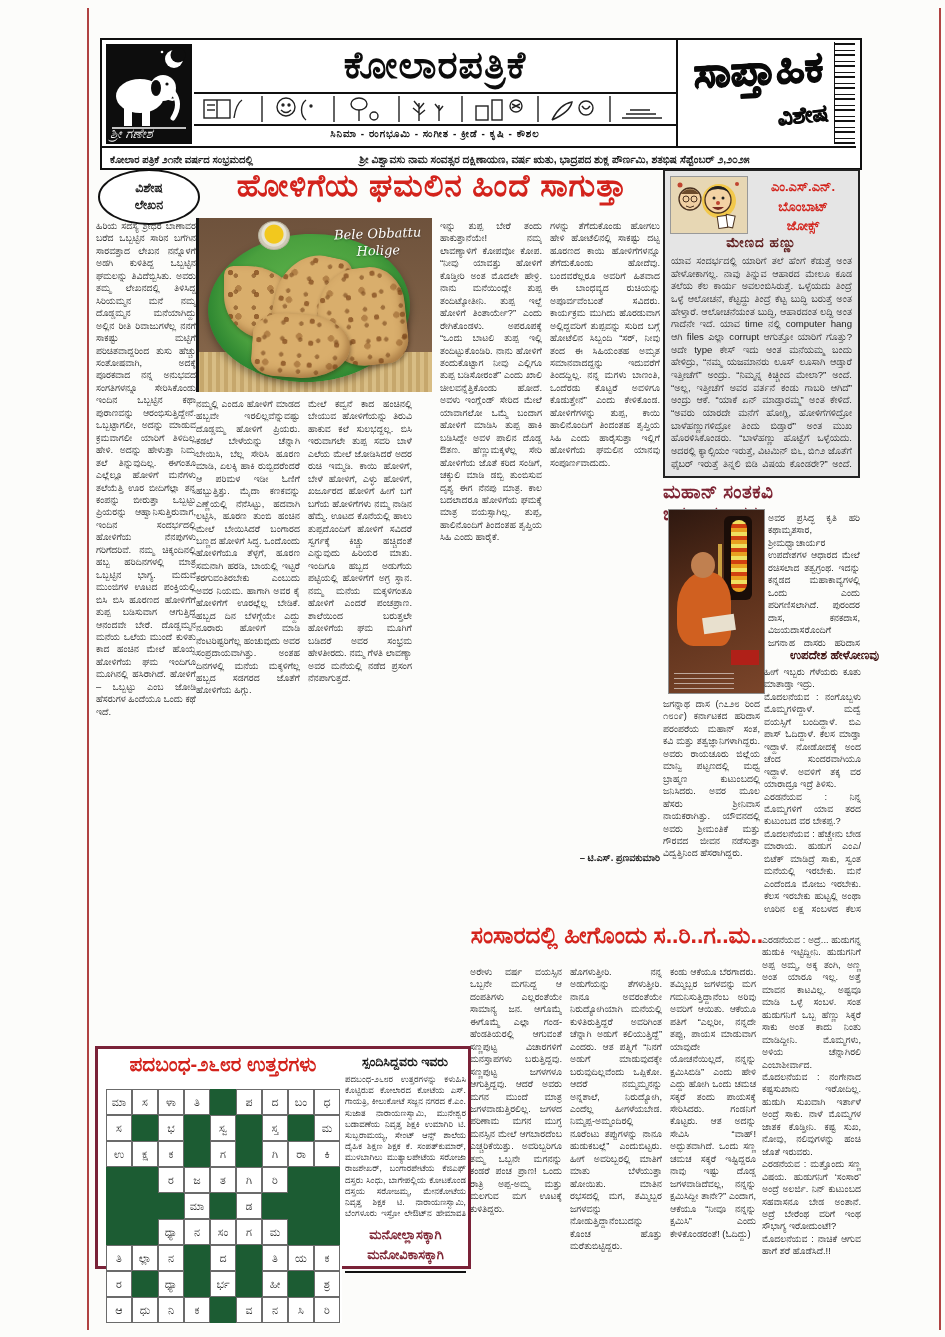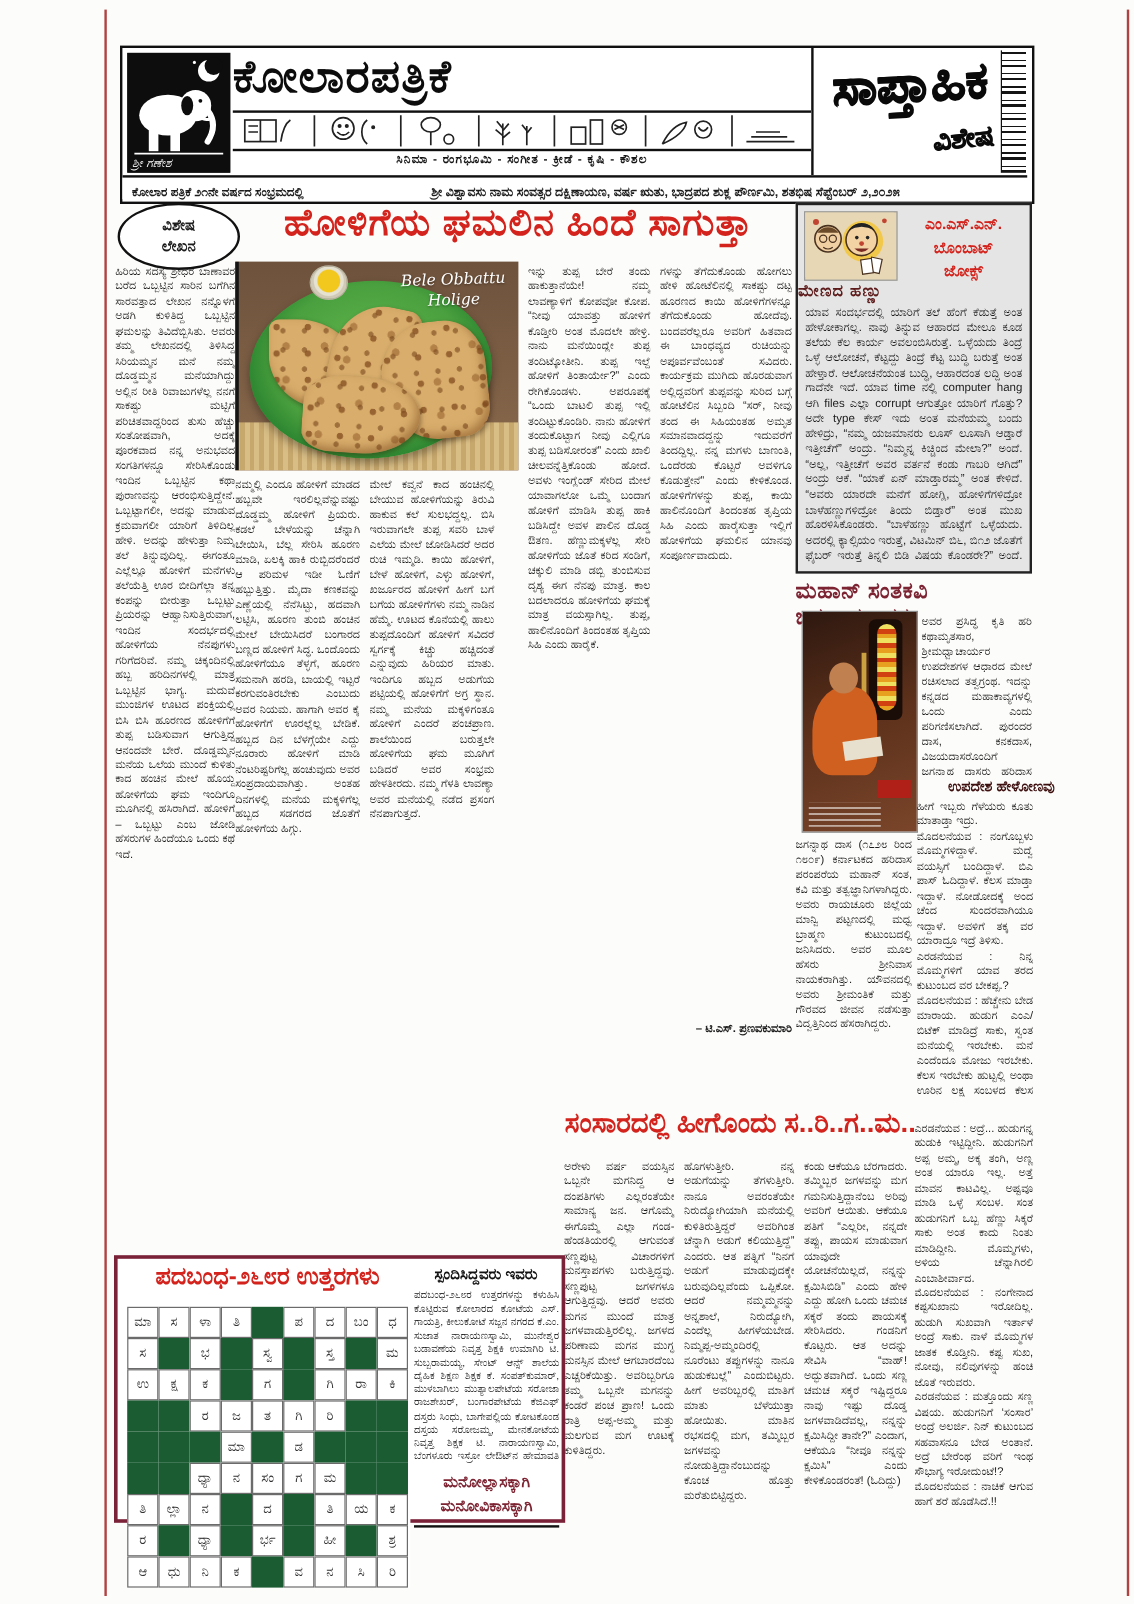--- a/index.html
+++ b/index.html
@@ -2,23 +2,23 @@
 <html><head>
 <meta charset="utf-8">
 <style>
   html,body{margin:0;padding:0;background:#e8e8e4;}
   .page{position:relative;width:945px;height:1337px;background:#fcfcfa;font-family:"Liberation Sans",sans-serif;overflow:hidden;margin:0 auto;color:#1c1c1c;}
   .abs{position:absolute;}
   .edge-line{position:absolute;top:8px;width:2px;height:1322px;background:#b04242;}
   
   .masthead{position:absolute;left:100px;top:38px;width:758px;height:128px;border:2px solid #101010;background:#fff;}
   .logo-box{position:absolute;left:4px;top:4px;width:86px;height:100px;background:#0d0d0d;overflow:hidden;}
-  .logo-scribble{position:absolute;left:4px;bottom:2px;color:#fff;font-size:10px;font-style:italic;font-family:"DejaVu Serif",serif;}
+  .logo-scribble{position:absolute;left:4px;bottom:2px;color:#fff;font-size:13px;font-style:italic;font-family:"DejaVu Serif",serif;}
   .mh-left{position:absolute;left:92px;top:0;width:482px;height:106px;border-right:2px solid #101010;}
-  .mh-title{position:absolute;left:0;top:4px;width:100%;text-align:left;font-size:38px;font-weight:900;letter-spacing:1px;color:#0c0c0c;}
+  .mh-title{position:absolute;left:0;top:4px;width:100%;text-align:center;font-size:38px;font-weight:900;letter-spacing:1px;color:#0c0c0c;}
   .mh-icons{position:absolute;left:0;top:52px;width:100%;height:34px;border-top:2px solid #101010;border-bottom:2px solid #101010;box-sizing:border-box;background:#fff;}
   .mh-tagline{position:absolute;left:0;top:88px;width:100%;text-align:center;font-size:10px;font-weight:bold;letter-spacing:1px;color:#151515;}
   .mh-callig{position:absolute;left:582px;top:0;width:148px;height:104px;}
   .callig1{position:absolute;left:0;top:6px;width:100%;text-align:center;font-size:42px;font-weight:900;transform:rotate(-3deg);color:#0a0a0a;text-shadow:1px 0 #0a0a0a,0 1px #0a0a0a;}
   .callig2{position:absolute;right:4px;top:62px;font-size:23px;font-weight:900;transform:rotate(-6deg);color:#0a0a0a;text-shadow:1px 0 #0a0a0a;}
   .mh-deco{position:absolute;left:732px;top:2px;width:20px;height:102px;background:repeating-linear-gradient(0deg,#141414 0 2px,#fff 2px 5px,#141414 5px 6px,#fff 6px 11px);border-left:1px solid #111;}
   .mh-daterow{position:absolute;left:0;top:106px;width:754px;height:18px;border-top:2px solid #101010;display:flex;align-items:flex-end;background:#fff;}
   .mh-anniv{padding-left:8px;font-size:10px;font-weight:bold;white-space:nowrap;}
   .mh-date{flex:1;text-align:center;font-size:10.5px;font-weight:bold;white-space:nowrap;margin-top:48px;}
   
@@ -31,21 +31,21 @@
   .plate{position:absolute;left:12px;top:16px;width:202px;height:148px;border-radius:50%;background:radial-gradient(ellipse at 50% 45%,#63b84f 0%,#4aa03e 55%,#2d8631 72%,#1f6d27 85%,#18541f 100%);transform:rotate(-3deg);box-shadow:0 4px 8px rgba(0,0,0,.35);}
   .holige{position:absolute;background-color:#d9ae6c;background-image:radial-gradient(circle at 25% 30%,rgba(130,75,30,.75) 0 2.5px,transparent 3px),radial-gradient(circle at 65% 60%,rgba(120,70,28,.6) 0 2px,transparent 2.5px),radial-gradient(circle at 45% 80%,rgba(140,85,35,.5) 0 3px,transparent 3.5px);background-size:26px 22px,18px 16px,32px 28px;box-shadow:inset -3px -4px 8px rgba(120,70,25,.5),1px 2px 4px rgba(40,20,5,.4);}
   .ghee{position:absolute;left:62px;top:3px;width:30px;height:27px;border-radius:50%;border:1px solid #b8b29e;background:radial-gradient(circle at 50% 45%,#f2c81e 0 9px,#e6e2d2 10px 12px,#cfc9b6 13px);}
   .photo-cap{position:absolute;right:4px;top:8px;width:100px;color:#fff;font-family:"DejaVu Serif",serif;font-style:italic;font-size:13px;text-align:center;line-height:1.3;text-shadow:0 1px 2px rgba(0,0,0,.4);transform:rotate(-2deg);}
   
   .article-col{position:absolute;font-size:9.3px;line-height:1.34;text-align:justify;color:#1b1b1b;overflow:hidden;}
   .byline{position:absolute;font-size:9.5px;font-weight:bold;text-align:right;}
   
   .jokes-box{position:absolute;left:663px;top:169px;width:197px;height:309px;border:2px solid #222;background:#e5e5e5;box-sizing:border-box;}
   .jk-title{position:absolute;left:86px;top:6px;width:104px;text-align:center;font-size:13px;font-weight:900;color:#d3231c;line-height:1.5;}
-  .jk-head{position:absolute;left:0;top:64px;width:100%;font-size:13.5px;font-weight:900;color:#5d1a1a;letter-spacing:1px;}
+  .jk-head{position:absolute;left:0;top:64px;width:100%;text-align:center;font-size:13.5px;font-weight:900;color:#5d1a1a;letter-spacing:1px;}
   .jk-body{position:absolute;left:6px;top:84px;width:181px;height:216px;font-size:9.6px;line-height:1.32;text-align:justify;overflow:hidden;}
   .caric{position:absolute;left:5px;top:5px;width:76px;height:56px;background:#e7d7b4;border:1px solid #999;}
   
   .saint-head{position:absolute;left:663px;top:481px;width:198px;font-size:18.5px;font-weight:900;color:#7d2433;letter-spacing:.5px;}
   .painting{position:absolute;left:668px;top:509px;width:95px;height:183px;background:linear-gradient(160deg,#2e1810 0%,#5a2f1a 45%,#7a452a 100%);border:1px solid #8d8d8d;overflow:hidden;}
   .subhead{position:absolute;font-weight:900;color:#3d0f0f;font-size:12px;margin-left:24px;}
   .pre{white-space:pre-line;}
   
   .fam-head{position:absolute;left:466px;top:922px;width:302px;text-align:center;font-size:23px;font-weight:700;color:#d3231c;}
   

